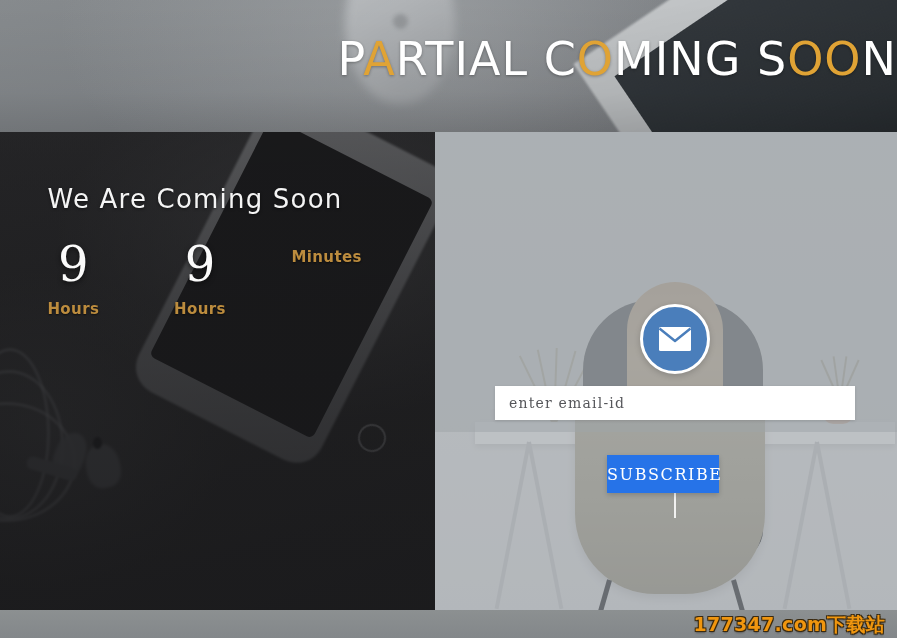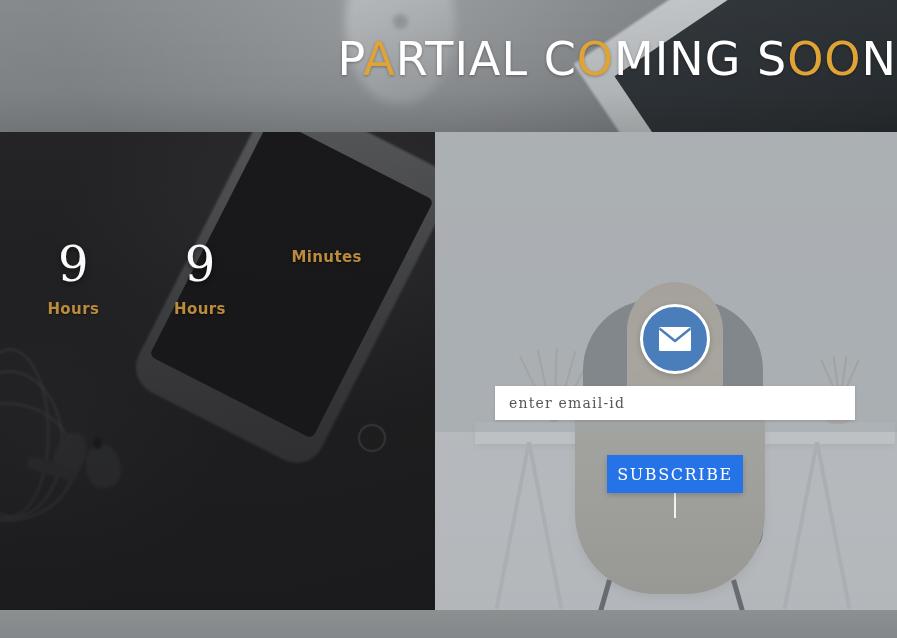--- a/index.html
+++ b/index.html
@@ -375,21 +375,21 @@
     font-size: 14px;
     letter-spacing: 1.2px;
     color: #3a3a3a;
     box-shadow: 0 1px 3px rgba(0,0,0,0.12);
   }
   #email-input::placeholder { color: #55565a; opacity: 1; }
 
   #subscribe-button {
     position: absolute;
     left: 172px; top: 323px;
-    width: 136px; height: 38px;
+    width: 112px; height: 38px;
     background: #2673e8;
     border: none;
     cursor: pointer;
     font-family: "DejaVu Serif", serif;
     font-size: 16px;
     letter-spacing: 1.6px;
     color: #ffffff;
     box-shadow: 0 2px 5px rgba(0,0,0,0.18);
   }
 
@@ -441,20 +441,21 @@
     <div class="cable c2"></div>
     <div class="cable c3"></div>
     <div class="bud bud1"></div>
     <div class="bud bud2"></div>
     <div class="bud-hole"></div>
     <div class="jack"></div>
     <div class="dark-veil"></div>
   </div>
 
   <div id="left-content">
+    <div id="coming-soon-heading">We Are Coming Soon</div>
     <div id="countdown">
         <div class="cd-unit">
           <div class="cd-value">9</div>
           <div class="cd-label">Hours</div>
         </div>
         <div class="cd-unit">
           <div class="cd-value">9</div>
           <div class="cd-label">Hours</div>
         </div>
         <div class="cd-unit">
@@ -504,14 +505,15 @@
         <path d="M1.5 2.5 L17 15 L32.5 2.5" fill="none" stroke="#4a7ebb" stroke-width="2.4" stroke-linejoin="round"></path>
       </svg>
     </div>
 
     <input id="email-input" type="text" placeholder="enter email-id" style="">
 
     <button id="subscribe-button">SUBSCRIBE</button>
   </div>
 
   <div id="bottom-strip"></div>
+  <div id="watermark">177347.com下载站</div>
 
 </div>
 
 </body></html>

